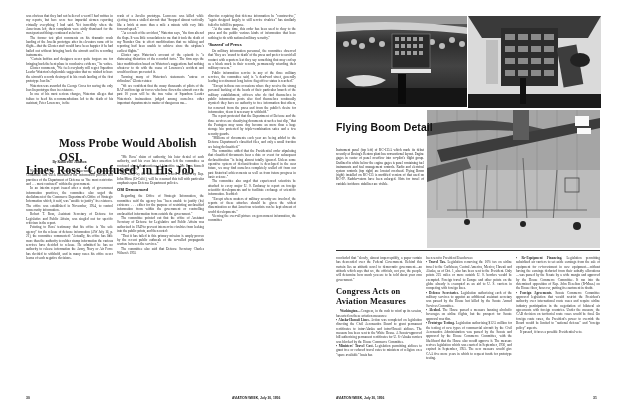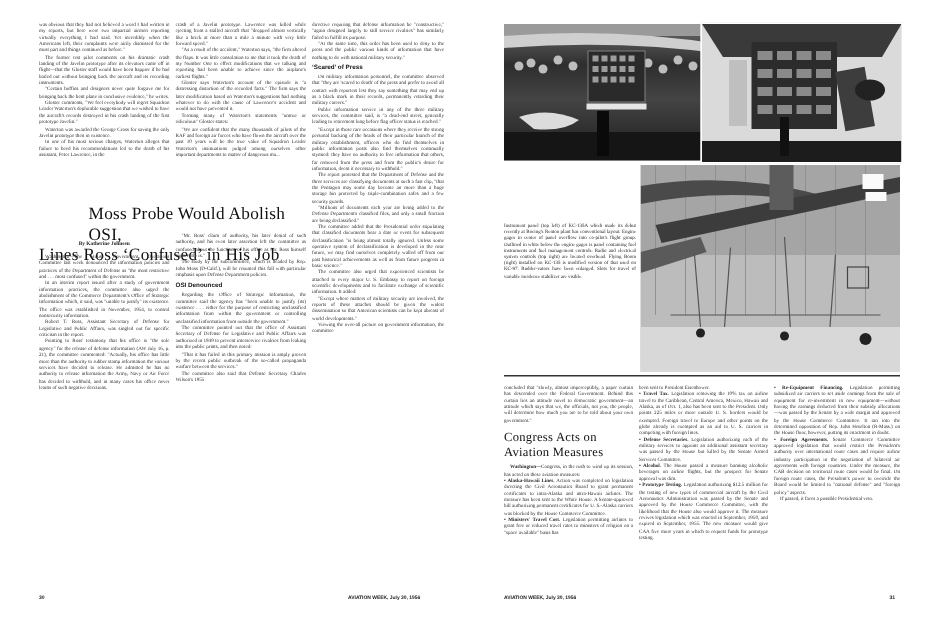--- a/index.html
+++ b/index.html
@@ -5,21 +5,21 @@
   html, body { margin: 0; padding: 0; background: #ffffff; }
   body { width: 618px; height: 420px; overflow: hidden; position: relative; font-family: "Liberation Serif", serif; color: #1a1a1a; }
   .page { position: absolute; top: 0; height: 420px; }
   .page-left { left: 0; width: 309px; }
   .page-right { left: 309px; width: 309px; }
   .col { position: absolute; font-size: 3.4px; line-height: 4.35px; text-align: justify; color: #2a2a2a; overflow: hidden; }
   .col p { margin: 0; text-indent: 4px; }
   .col p.noindent { text-indent: 0; }
   .subhead { font-family: "Liberation Sans", sans-serif; font-weight: bold; font-size: 4.2px; line-height: 6px; margin: 2px 0 1px 0; color: #111; }
   .dateline { font-weight: bold; }
-  .headline { position: absolute; font-family: "Liberation Serif", serif; font-weight: normal; color: #111; letter-spacing: 0.2px; }
+  .headline { position: absolute; font-family: "Liberation Serif", serif; font-weight: bold; color: #111; letter-spacing: 0.2px; }
   .byline { position: absolute; font-size: 3.6px; font-weight: bold; color: #222; text-align: center; }
   .folio { position: absolute; font-family: "Liberation Sans", sans-serif; font-size: 3.4px; font-weight: bold; color: #222; }
   .photo { position: absolute; background: #555; overflow: hidden; }
   .caption-title { position: absolute; font-family: "Liberation Sans", sans-serif; font-weight: bold; color: #111; font-size: 10.5px; line-height: 12px; letter-spacing: 0.1px; }
   .caption-body { position: absolute; font-size: 3.3px; line-height: 4.2px; color: #222; text-align: justify; }
   .rule { position: absolute; background: #333; height: 1px; }
   .bullet-head { font-weight: bold; }
 </style>
 </head>
 <body>
@@ -185,20 +185,21 @@
       </g>
       <rect x="0" y="108" width="173" height="30" fill="#d8d8d8"></rect>
       <circle cx="40" cy="112" r="3" fill="#222"></circle>
         <circle cx="96" cy="114" r="3" fill="#222"></circle>
         <circle cx="150" cy="116" r="4" fill="#222"></circle>
       <rect x="138" y="68" width="14" height="14" fill="none" stroke="#444" stroke-width="0.8"></rect>
     </svg>
   </div>
 
   <div class="caption-title" style="left:27px; top:121px; width:100px;">
+    <div>Flying Boom Detail</div>
   </div>
 
   <div class="caption-body" style="left:27px; top:148px; width:88px; height:70px;">Instrument panel (top left) of KC-135A which made its debut recently at Boeing's Renton plant has conventional layout. Engine gages in center of panel overflow into co-pilot's flight group. Outlined in white below the engine gages is panel containing fuel instruments and fuel management controls. Radio and electrical system controls (top right) are located overhead. Flying Boom (right) installed on KC-135 is modified version of that used on KC-97. Rudder-vators have been enlarged. Slots for travel of variable incidence stabilizer are visible.</div>
 
   <div class="rule" style="left:27px; top:250px; width:264px;"></div>
 
   <div class="col" style="left:27px; top:256px; width:86px; height:140px;">
     <p class="noindent">concluded that "slowly, almost imperceptibly, a paper curtain has descended over the Federal Government. Behind this curtain lies an attitude novel to democratic government—an attitude which says that we, the officials, not you, the people, will determine how much you are to be told about your own government."</p>
     <div class="headline" style="position:static; font-size:8.4px; line-height:9.6px; margin:5px 0 3px 0;">
       <div>Congress Acts on</div>

